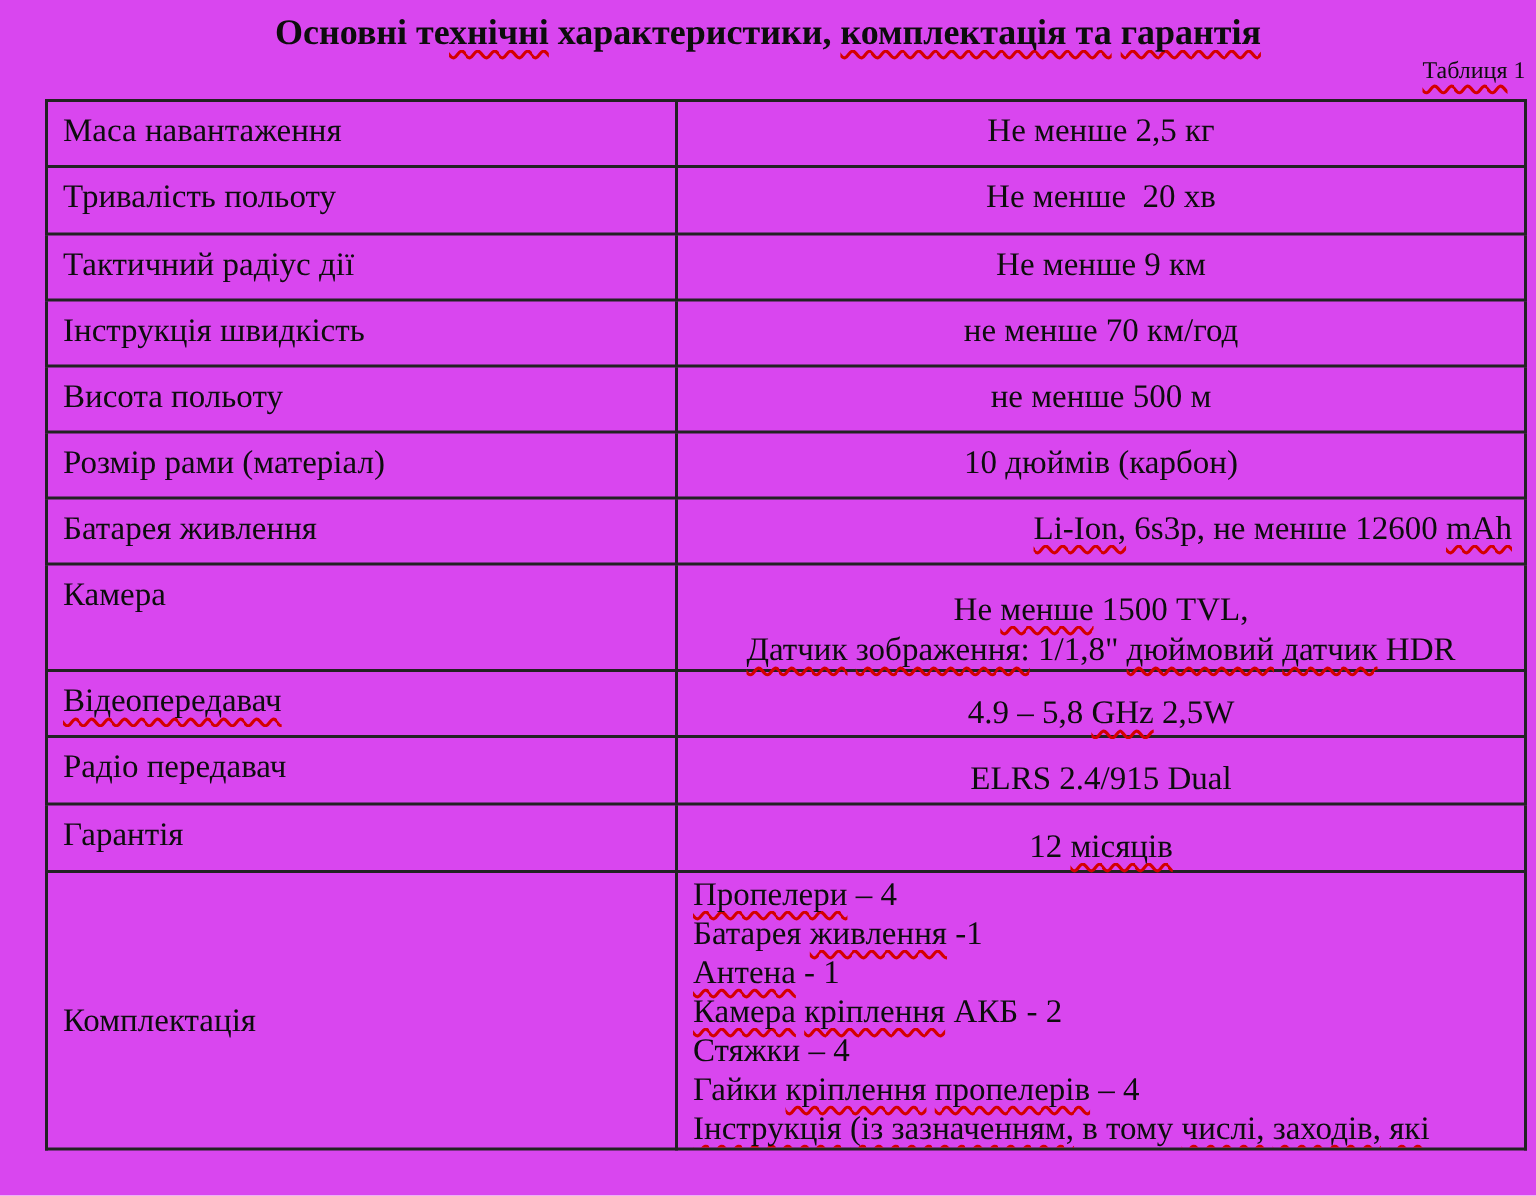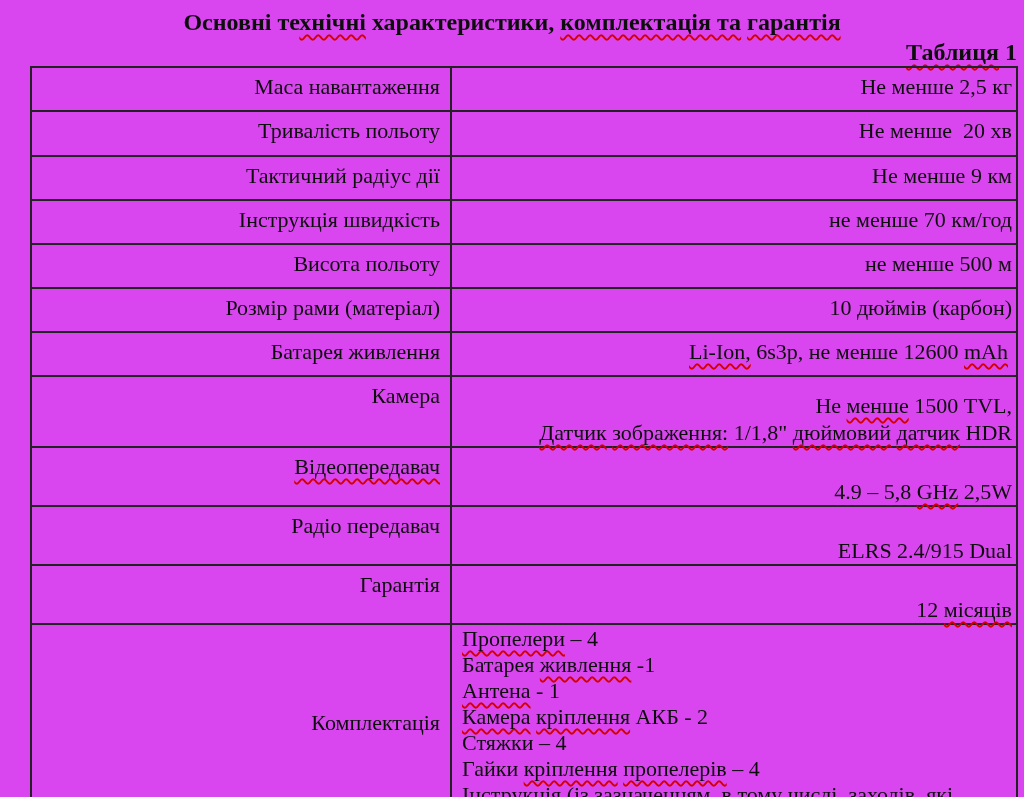--- a/index.html
+++ b/index.html
@@ -5,34 +5,34 @@
   * { margin:0; padding:0; box-sizing:border-box; }
   html, body { width:1024px; height:797px; background:#ffffff; }
   body { font-family:"Liberation Serif","DejaVu Serif",serif; color:#111; }
   .page { position:relative; width:1024px; height:797px; background:#d946ef; overflow:hidden; }
 
   .title {
     position:absolute; top:9px; left:0; width:100%;
     text-align:center; font-weight:bold; font-size:24px; color:#0d0d0d;
   }
   .caption {
-    position:absolute; top:39px; right:7px; font-size:24px; color:#0d0d0d;font-weight:bold;
+    position:absolute; top:39px; right:7px; font-size:16px; color:#0d0d0d;
   }
 
   table.spec {
     position:absolute; left:30px; top:66px; width:986px;
     border-collapse:collapse; table-layout:fixed;
   }
   table.spec td {
     border:2px solid #222; vertical-align:top;
-    font-size:22px; color:#0d0d0d;text-align:right;
+    font-size:22px; color:#0d0d0d;
   }
   td.label { width:420px; padding:6px 10px 0 10px; }
   td.value { width:566px; text-align:center; padding:6px 4px 0 4px; }
-  tr.low  td.value { padding-top:31px; }
+  tr.low  td.value { padding-top:14px; }
   td.value.right { text-align:right; padding-right:8px; }
   td.value.multiline { padding-top:15px; line-height:27px; }
   tr.pkg td.label { vertical-align:middle; padding-top:12px; }
   td.value.list { text-align:left; padding:1px 4px 0 10px; line-height:26px; overflow:hidden; }
   .line { white-space:nowrap; }
 
   .h44 { height:44px; } .h45 { height:45px; } .h58 { height:58px; } .h183 { height:183px; }
 
   .w {
     text-decoration-line:underline;

